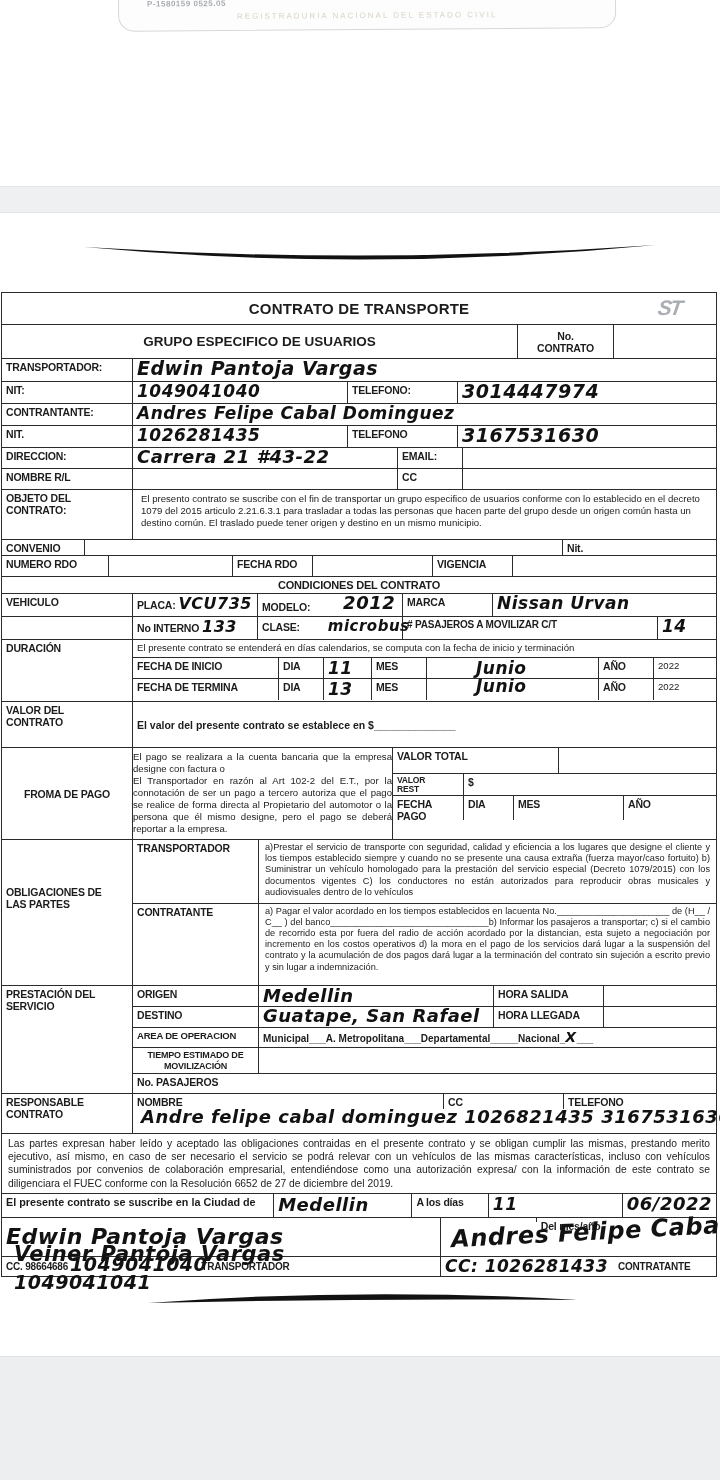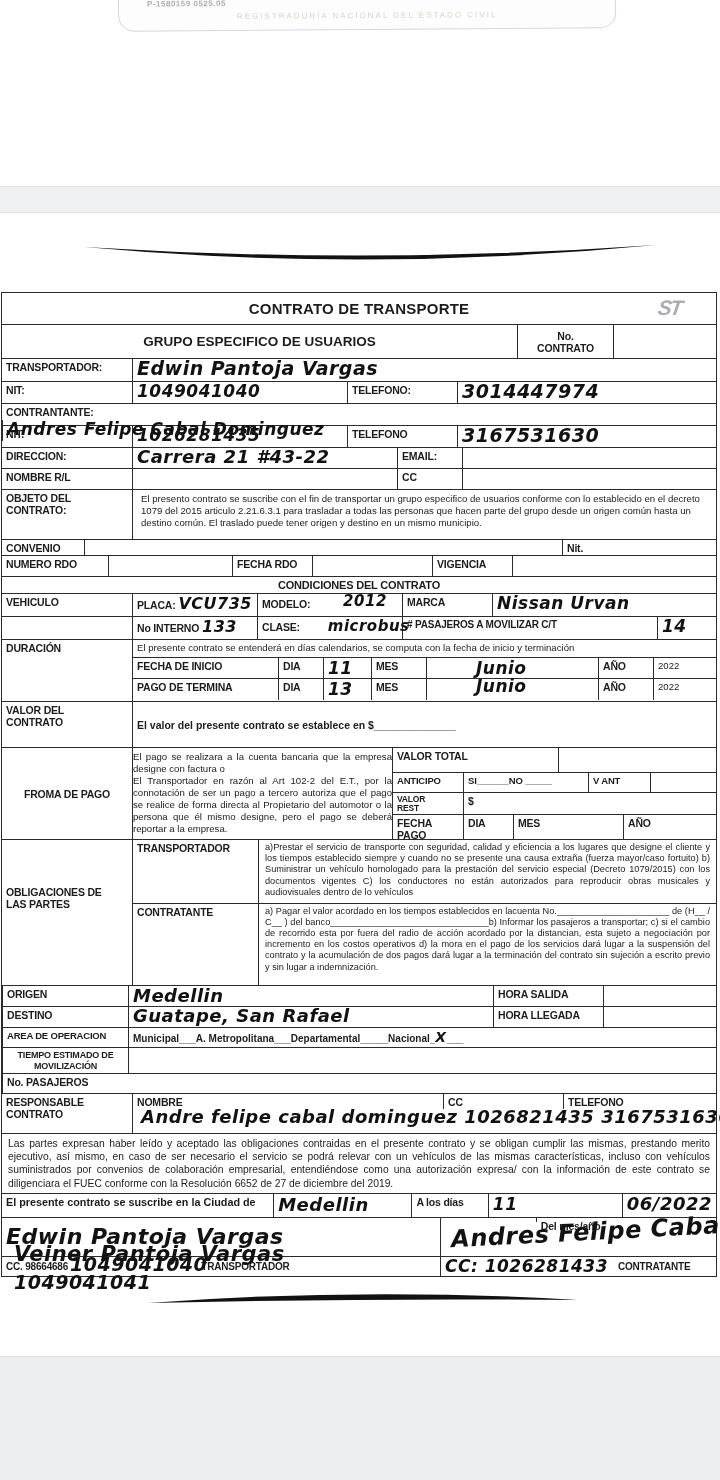--- a/index.html
+++ b/index.html
@@ -111,21 +111,21 @@
       <div class="c flex1"><span class="hw" style="font-size:19px; top:-2px;">Edwin Pantoja Vargas</span></div>
     </div>
 
     <div class="row" style="height:22px;">
       <div class="c lb" style="width:130px;">NIT:</div>
       <div class="c" style="width:215px;"><span class="hw" style="font-size:17px; top:-1px;">1049041040</span></div>
       <div class="c lb" style="width:110px;">TELEFONO:</div>
       <div class="c flex1"><span class="hw" style="font-size:19px; top:-2px;">3014447974</span></div>
     </div>
 
-    <div class="row" style="height:22px;flex-direction:column;">
+    <div class="row" style="height:22px;">
       <div class="c lb" style="width:130px;">CONTRANTANTE:</div>
       <div class="c flex1"><span class="hw" style="font-size:17px; top:-1px;">Andres Felipe Cabal Dominguez</span></div>
     </div>
 
     <div class="row" style="height:22px;">
       <div class="c lb" style="width:130px;">NIT.</div>
       <div class="c" style="width:215px;"><span class="hw" style="font-size:17px; top:-1px;">1026281435</span></div>
       <div class="c lb" style="width:110px;">TELEFONO</div>
       <div class="c flex1"><span class="hw" style="font-size:19px; top:-2px;">3167531630</span></div>
     </div>
@@ -167,21 +167,21 @@
 
     <div class="row" style="height:17px;">
       <div class="c ctr flex1 lb" style="font-size:11px;">CONDICIONES DEL CONTRATO</div>
     </div>
 
     <div class="row" style="height:23px;">
       <div class="c lb" style="width:130px;">VEHICULO</div>
       <div class="c" style="width:125px;"><span class="lb">PLACA:</span>
         <span class="hw" style="font-size:16px;">VCU735</span></div>
       <div class="c" style="width:145px;"><span class="lb">MODELO:</span>
-        <span class="hw" style="font-size:15px; left:30px; top:-2px;">2012</span></div>
+        <span class="hw" style="font-size:18px; left:30px; top:-2px;">2012</span></div>
       <div class="c lb" style="width:90px;">MARCA</div>
       <div class="c flex1"><span class="hw" style="font-size:17px; top:-1px;">Nissan Urvan</span></div>
     </div>
 
     <div class="row" style="height:23px;">
       <div class="c" style="width:130px;"></div>
       <div class="c" style="width:125px;"><span class="lb">No INTERNO</span>
         <span class="hw" style="font-size:16px;">133</span></div>
       <div class="c" style="width:145px;"><span class="lb">CLASE:</span>
         <span class="hw" style="font-size:15px; left:25px;">microbus</span></div>
@@ -198,21 +198,21 @@
         <div class="subrow" style="height:21px;">
           <div class="c lb noline" style="width:145px;">FECHA DE INICIO</div>
           <div class="c lb" style="width:45px;">DIA</div>
           <div class="c" style="width:48px;"><span class="hw" style="font-size:17px;">11</span></div>
           <div class="c lb" style="width:55px;">MES</div>
           <div class="c flex1"><span class="hw" style="font-size:17px; left:45px;">Junio</span></div>
           <div class="c lb" style="width:55px;">AÑO</div>
           <div class="c sm" style="width:63px;">2022</div>
         </div>
         <div class="subrow" style="height:21px;">
-          <div class="c lb noline" style="width:145px;">PAGO DE TERMINA</div>
+          <div class="c lb noline" style="width:145px;">FECHA DE TERMINA</div>
           <div class="c lb" style="width:45px;">DIA</div>
           <div class="c" style="width:48px;"><span class="hw" style="font-size:17px;">13</span></div>
           <div class="c lb" style="width:55px;">MES</div>
           <div class="c flex1"><span class="hw" style="font-size:17px; left:45px; top:-3px;">Junio</span></div>
           <div class="c lb" style="width:55px;">AÑO</div>
           <div class="c sm" style="width:63px;">2022</div>
         </div>
       </div>
     </div>
 
@@ -226,26 +226,20 @@
 
     <div class="row" style="height:92px;">
       <div class="c lb ctr" style="width:130px;">FROMA DE PAGO</div>
       <div class="c sm just pre" style="width:260px; padding:3px 0;">El pago se realizara a la cuenta bancaria que la empresa designe con factura o
 El Transportador en razón al Art 102-2 del E.T., por la connotación de ser un pago a tercero autoriza que el pago se realice de forma directa al Propietario del automotor o la persona que él mismo designe, pero el pago se deberá reportar a la empresa.</div>
       <div class="col flex1" style="border-left:1.5px solid #2b2b2b;">
         <div class="subrow" style="height:26px;">
           <div class="c lb noline" style="width:165px;">VALOR TOTAL</div>
           <div class="c flex1"></div>
         </div>
-        <div class="subrow" style="height:20px;">
-          <div class="c lb noline" style="width:70px; font-size:9.5px;">ANTICIPO</div>
-          <div class="c" style="width:125px; font-size:9.5px; font-weight:bold;">SI______NO _____</div>
-          <div class="c lb" style="width:62px; font-size:9.5px;">V ANT</div>
-          <div class="c flex1"></div>
-        </div>
         <div class="subrow" style="height:22px;">
           <div class="c lb pre noline" style="width:70px; font-size:8.5px; line-height:1.1;">VALOR
 REST</div>
           <div class="c lb flex1">$</div>
         </div>
         <div class="subrow" style="height:24px;">
           <div class="c lb pre noline" style="width:70px; line-height:1.15;">FECHA
 PAGO</div>
           <div class="c lb" style="width:50px;">DIA</div>
           <div class="c lb" style="width:110px;">MES</div>
@@ -263,20 +257,22 @@
           <div class="c xs flex1 just" style="padding:2px 6px;">a)Prestar el servicio de transporte con seguridad, calidad y eficiencia a los lugares que designe el cliente y los tiempos establecido siempre y cuando no se presente una causa extraña (fuerza mayor/caso fortuito) b) Suministrar un vehículo homologado para la prestación del servicio especial (Decreto 1079/2015) con los documentos vigentes C) los conductores no están autorizados para reproducir obras musicales y audiovisuales dentro de lo vehículos</div>
         </div>
         <div class="subrow" style="height:82px;">
           <div class="c lb noline" style="width:125px;">CONTRATANTE</div>
           <div class="c xs flex1 just" style="padding:2px 6px;">a) Pagar el valor acordado en los tiempos establecidos en lacuenta  No.______________________ de  (H__ / C__ )  del banco_______________________________b) Informar los pasajeros a transportar; c) si el cambio de recorrido esta por fuera del radio de acción acordado por la distancian, esta sujeto a negociación por incremento en los costos operativos d) la mora en el pago de los servicios dará lugar a la suspensión del contrato y la acumulación de dos pagos dará lugar a la terminación del contrato sin sujeción a escrito previo y sin lugar a indemnización.</div>
         </div>
       </div>
     </div>
 
     <div class="row" style="height:108px;">
+      <div class="c lb pre" style="width:130px;">PRESTACIÓN DEL
+SERVICIO</div>
       <div class="col flex1" style="border-left:1.5px solid #2b2b2b;">
         <div class="subrow" style="height:21px;">
           <div class="c lb noline" style="width:125px;">ORIGEN</div>
           <div class="c flex1"><span class="hw" style="font-size:18px; top:-1px;">Medellin</span></div>
           <div class="c lb" style="width:110px;">HORA SALIDA</div>
           <div class="c" style="width:113px;"></div>
         </div>
         <div class="subrow" style="height:21px;">
           <div class="c lb noline" style="width:125px;">DESTINO</div>
           <div class="c flex1"><span class="hw" style="font-size:18px; top:-2px;">Guatape, San Rafael</span></div>

